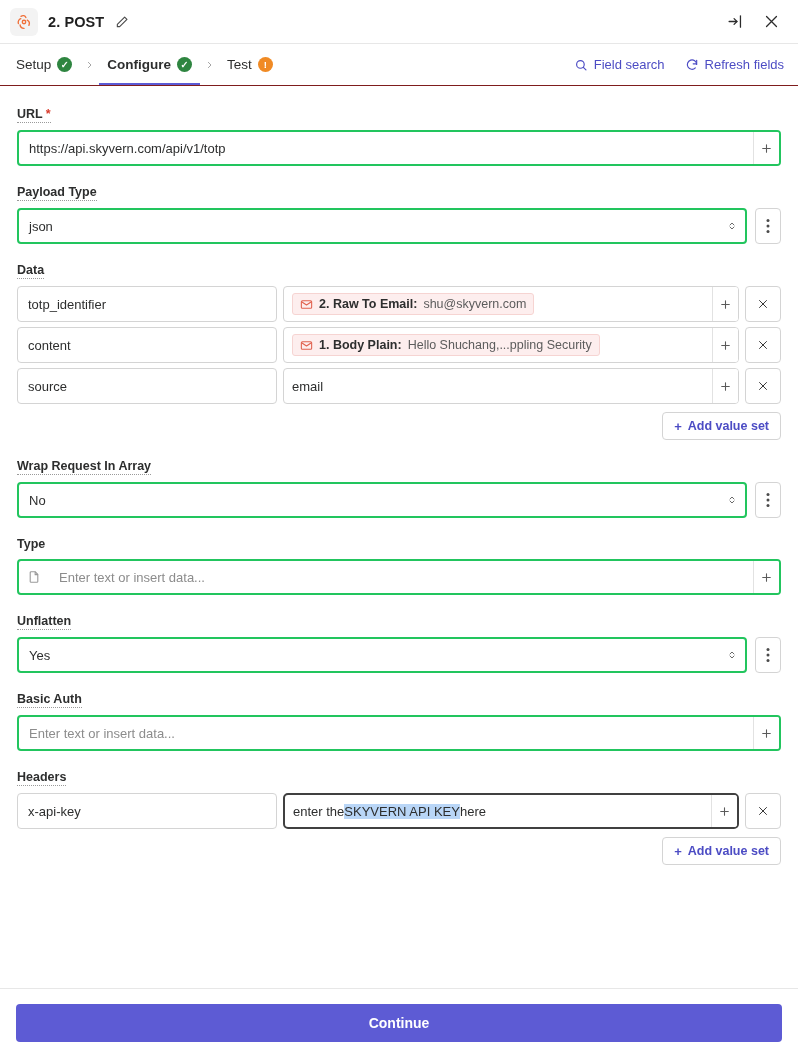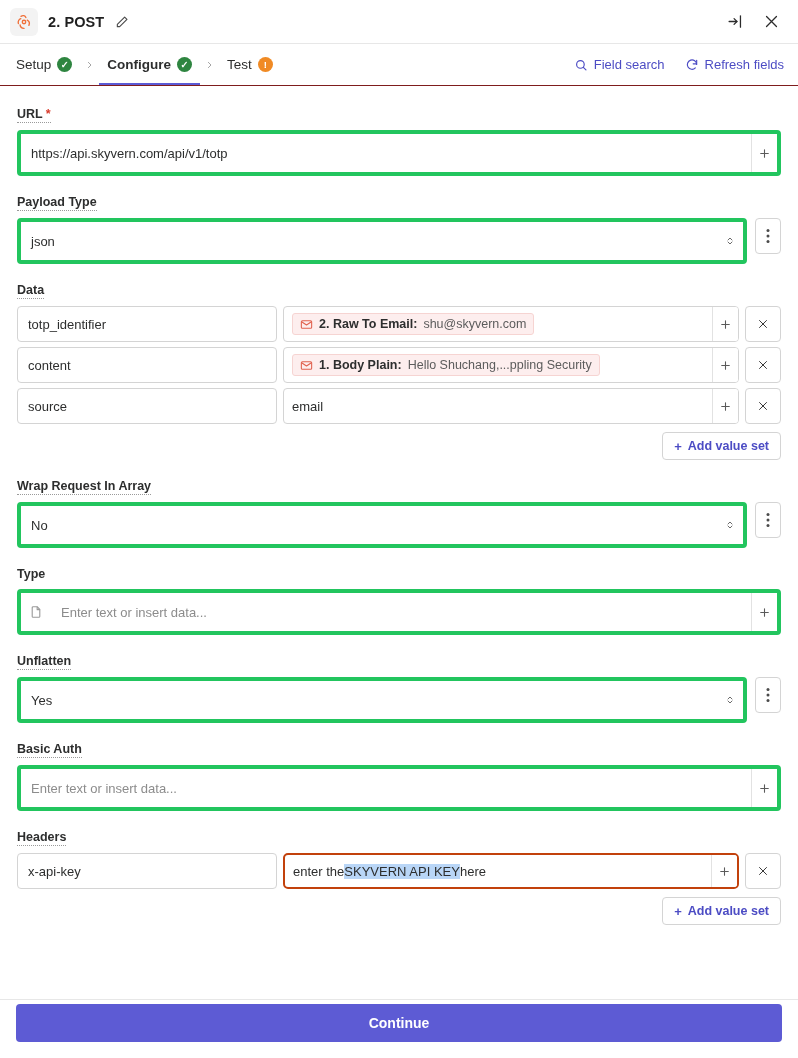--- a/index.html
+++ b/index.html
@@ -133,24 +133,24 @@
     border-bottom: 1px dotted #9a9a9a;
     padding-bottom: 1px;
     line-height: 14px;
   }
   .flabel.nodot { border-bottom: none; }
   .req { color: #d83a2b; font-weight: 700; margin-left: 3px; }
 
   .ctl {
     display: flex;
     align-items: stretch;
-    border: 4px solid #22c55e;
+    border: 2px solid #22c55e;
     border-radius: 4px;
     background: #fff;
-    height: 46px;
+    height: 36px;
     overflow: hidden;
   }
   .ctl .val {
     flex: 1 1 auto;
     display: flex;
     align-items: center;
     padding: 0 10px;
     font-size: 13px;
     color: #2d2e2e;
     min-width: 0;
@@ -215,21 +215,21 @@
     flex: 1 1 auto;
     border: 1px solid #d4d4d4;
     border-radius: 4px;
     height: 36px;
     display: flex; align-items: stretch;
     background: #fff;
     min-width: 0;
     overflow: hidden;
   }
   .kv-val.focused {
-    border: 2px solid #c2410c;
+    border: 2px solid #404040;
     border-radius: 5px;
   }
   .kv-inner {
     flex: 1 1 auto;
     display: flex; align-items: center;
     padding: 0 8px;
     min-width: 0;
     overflow: hidden;
     white-space: nowrap;
     font-size: 13px;
@@ -280,21 +280,21 @@
     font-weight: 700;
     background: #fff;
     cursor: pointer;
   }
   .addset .pl { font-weight: 700; font-size: 13px; }
 
   
   .footer {
     flex: 0 0 auto;
     border-top: 1px solid #e7e7e7;
-    padding: 4px 16px 16px 16px;
+    padding: 15px 16px 16px 16px;
     background: #fff;
   }
   .continue {
     width: 100%;
     height: 38px;
     background: #5d5bd4;
     color: #fff;
     border: none;
     border-radius: 4px;
     font-size: 14px;

